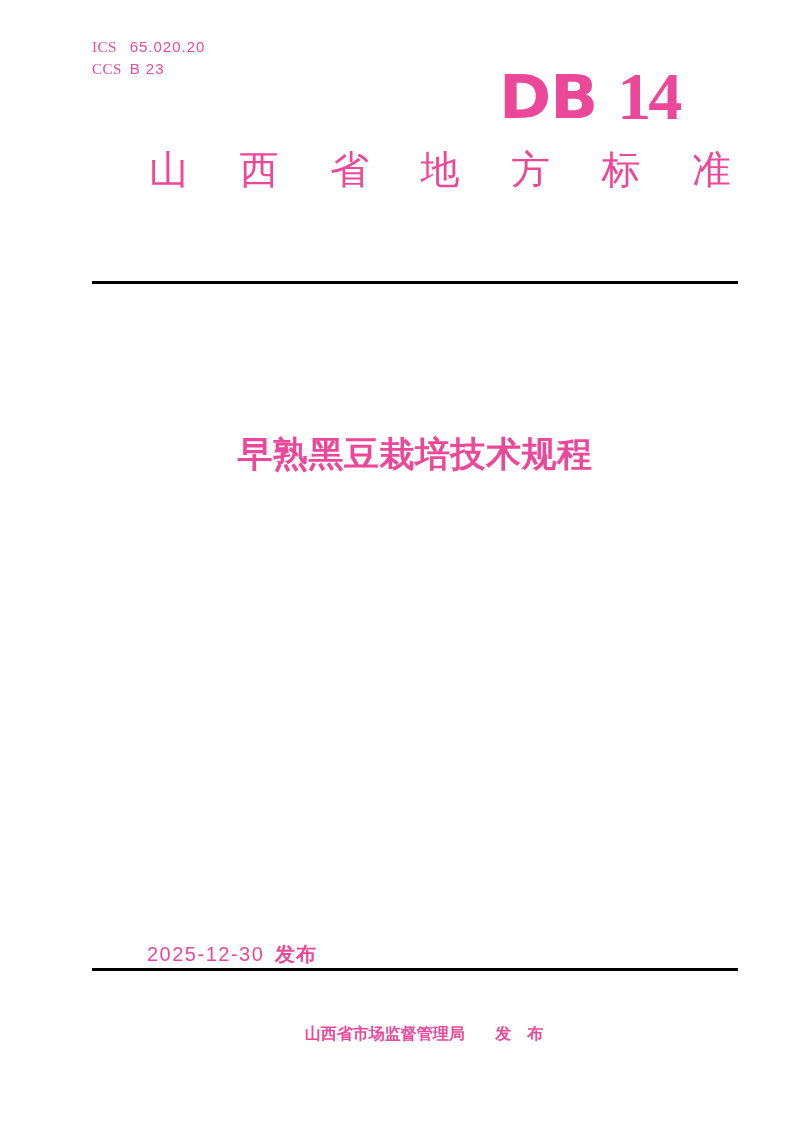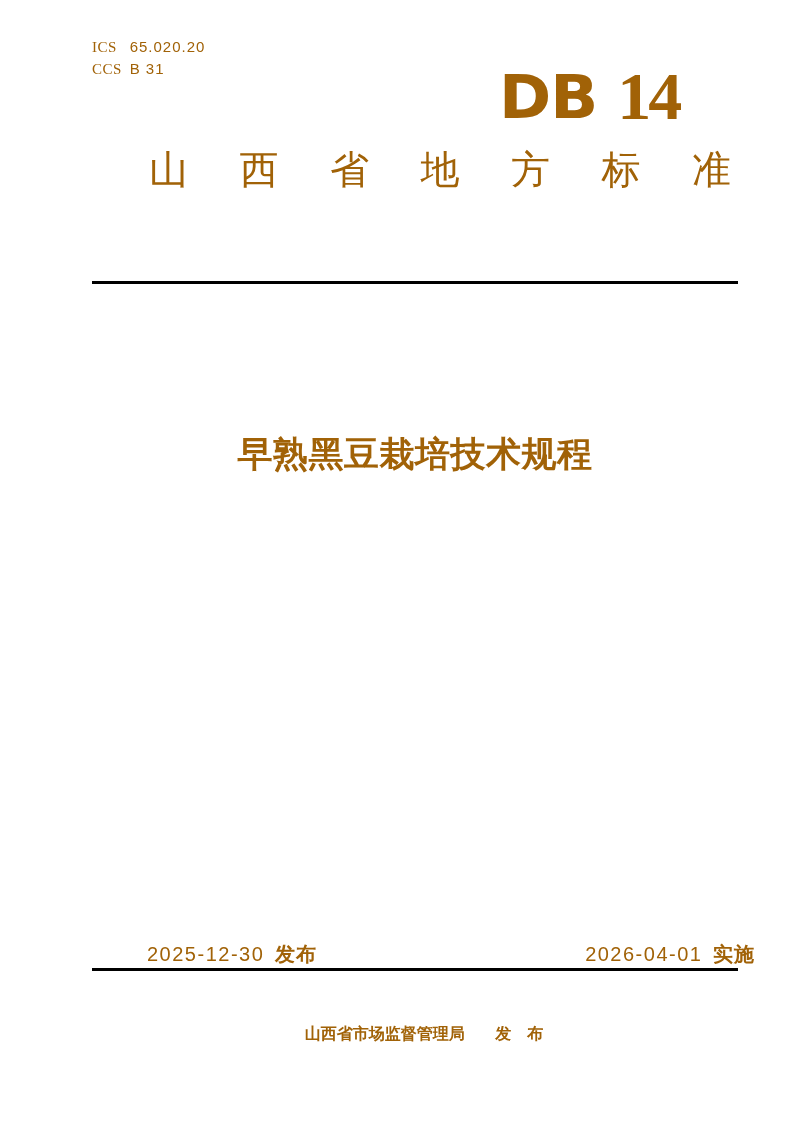--- a/index.html
+++ b/index.html
@@ -6,21 +6,21 @@
     margin: 0;
     padding: 0;
     background: #ffffff;
   }
   .page {
     position: relative;
     width: 794px;
     height: 1123px;
     margin: 0 auto;
     background: #ffffff;
-    color: #a16207;
+    color: #ec4899;
     font-family: "Liberation Sans", sans-serif;
     overflow: hidden;
   }
 
   
   .ics-block {
     position: absolute;
     left: 92px;
     top: 36px;
     font-size: 15px;
@@ -152,21 +152,21 @@
 
 <div class="page">
 
   <div class="ics-block">
     <div class="ics-line">
       <span class="code-label">ICS</span>
       <span class="code-value">65.020.20</span>
     </div>
     <div class="ics-line">
       <span class="code-label">CCS</span>
-      <span class="code-value">B 31</span>
+      <span class="code-value">B 23</span>
     </div>
   </div>
 
   <div class="logo">
     <span class="logo-db">DB</span><span class="logo-num">14</span>
   </div>
 
   <div class="std-type">
       <span>山</span>
       <span>西</span>
@@ -180,24 +180,20 @@
 
   <div class="rule rule-top"></div>
 
   <h1 class="doc-title">早熟黑豆栽培技术规程</h1>
 
   <div class="date-row">
     <div class="date-item issue">
       <span class="date-value">2025-12-30</span>
       <span class="date-label">发布</span>
     </div>
-    <div class="date-item impl">
-      <span class="date-value">2026-04-01</span>
-      <span class="date-label">实施</span>
-    </div>
   </div>
 
   <div class="rule rule-bottom"></div>
 
   <div class="publisher-row">
     <span class="publisher-name">山西省市场监督管理局</span>
     <span class="publish-label">发　布</span>
   </div>
 
 </div>

